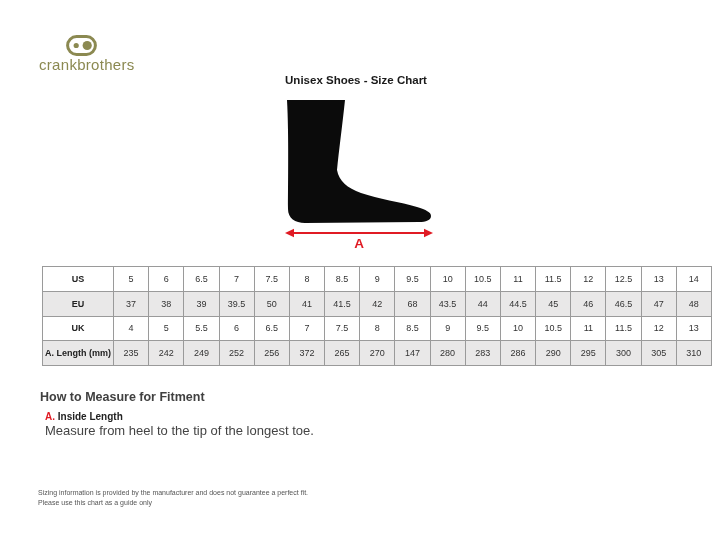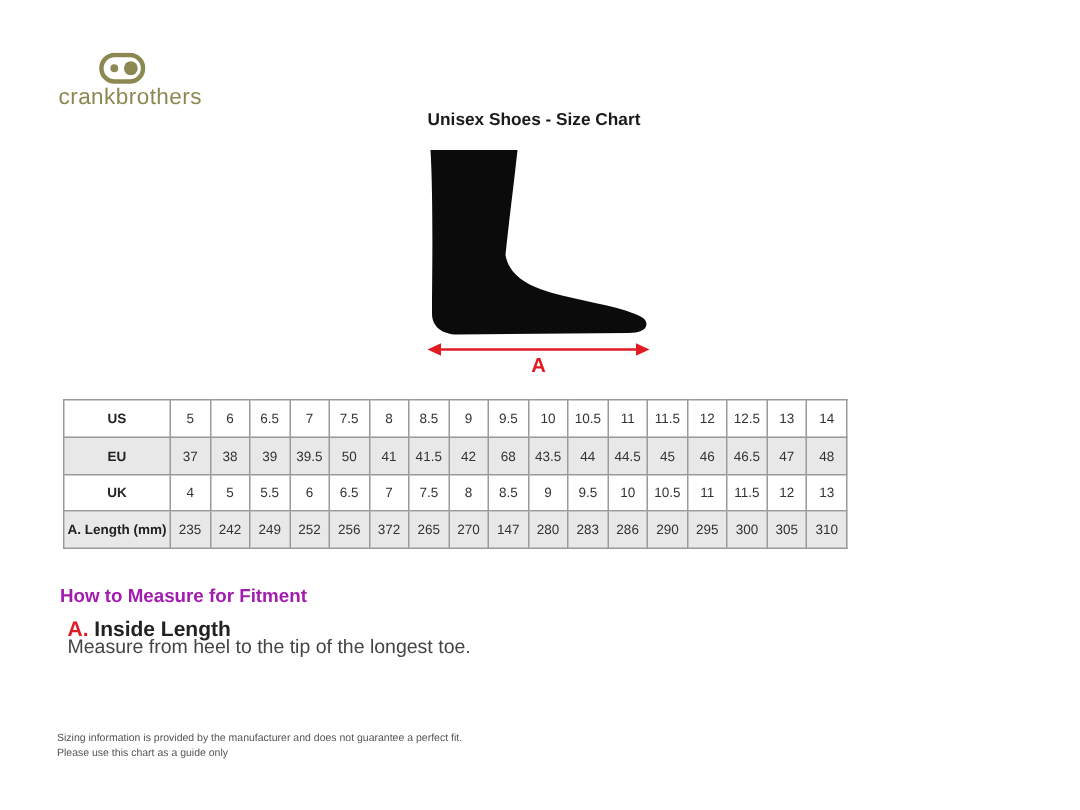--- a/index.html
+++ b/index.html
@@ -34,39 +34,39 @@
   
   .foot-svg{left:283px;top:95px;width:150px;height:132px;}
   .arrow-svg{left:283px;top:226px;width:152px;height:14px;}
   .measure-letter{
     left:283px;top:236px;width:152px;text-align:center;
     font-size:13.5px;font-weight:700;color:var(--red);
   }
 
   
   .size-table{
-    left:42px;top:266px;width:523px;height:99px;
+    left:42px;top:266px;width:670px;height:99px;
     border-collapse:collapse;table-layout:fixed;
     font-size:9px;color:#333;padding-left:17px;
   }
   .size-table th,.size-table td{
     border:1px solid var(--tbl-border);
     text-align:center;vertical-align:middle;
     padding:0;height:24.75px;background:#ffffff;
   }
   .size-table th{font-weight:700;color:#222;}
   .size-table col.label-col{width:71px;}
   .size-table tr.alt th,.size-table tr.alt td{background:var(--row-alt);}
 
   
   .howto-heading{
-    left:40px;top:390px;font-size:12.5px;font-weight:700;color:#a21caf;
+    left:40px;top:390px;font-size:12.5px;font-weight:700;color:#404040;
   }
   .howto-item{
-    left:45px;top:411px;font-size:14px;font-weight:700;color:#222;
+    left:45px;top:411px;font-size:10px;font-weight:700;color:#222;
   }
   .howto-item .letter{color:var(--red);}
   .howto-desc{
     left:45px;top:423px;font-size:13px;font-weight:400;color:#444;
   }
 
   
   .footer-note{
     left:38px;top:488px;font-size:7px;line-height:9.5px;color:#555;
   }

